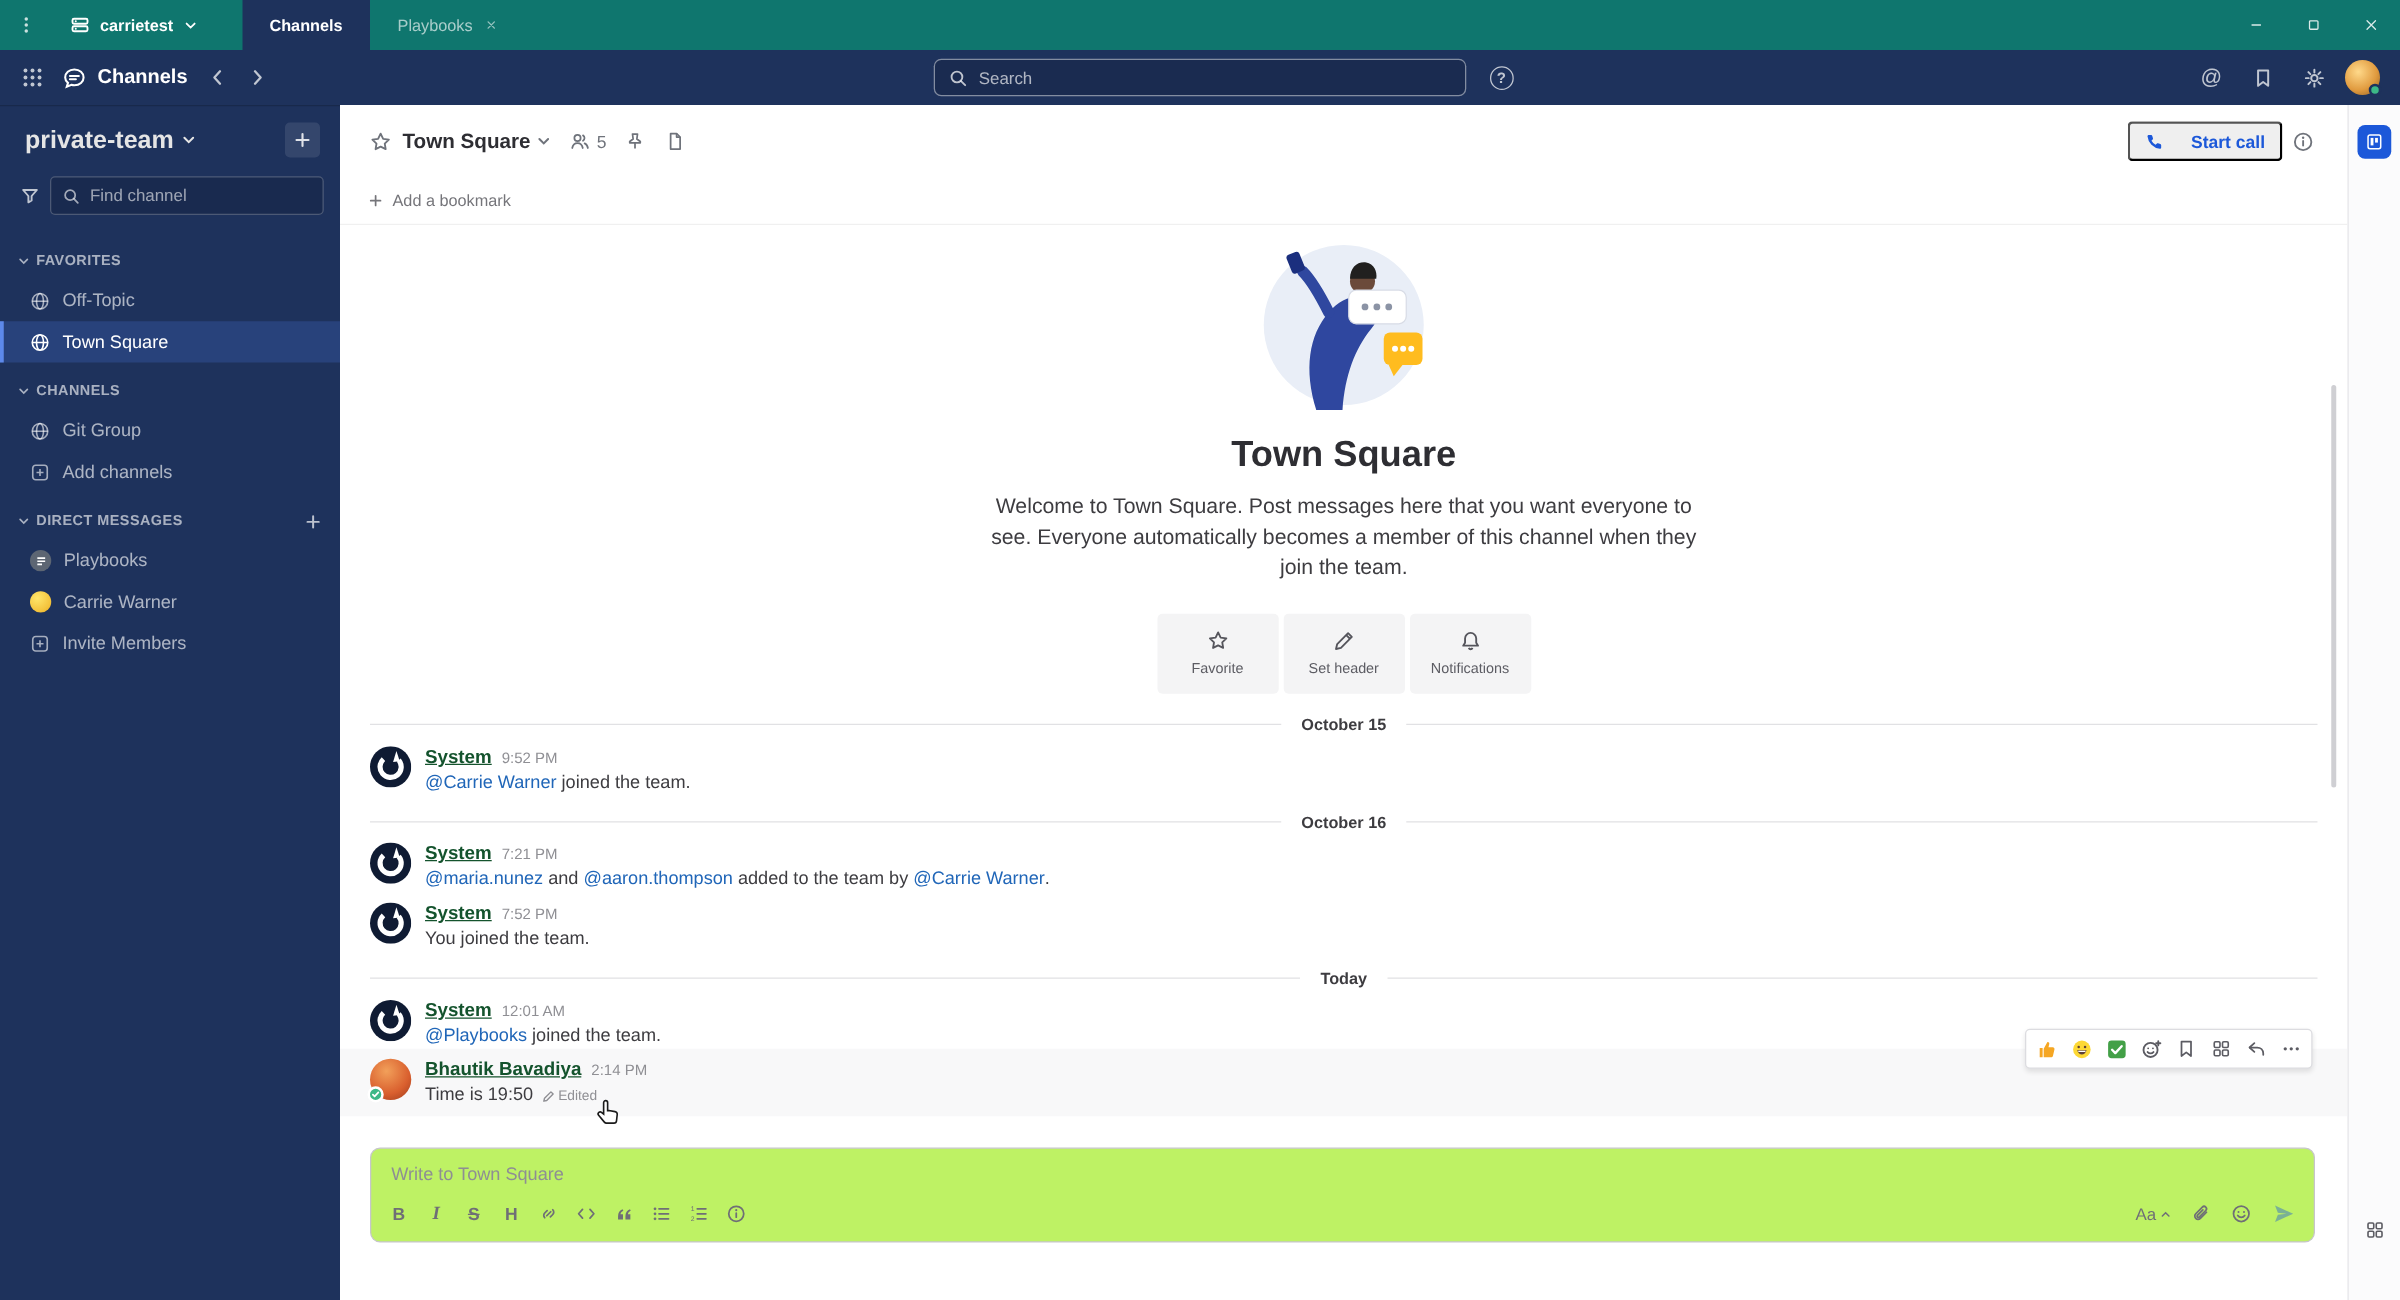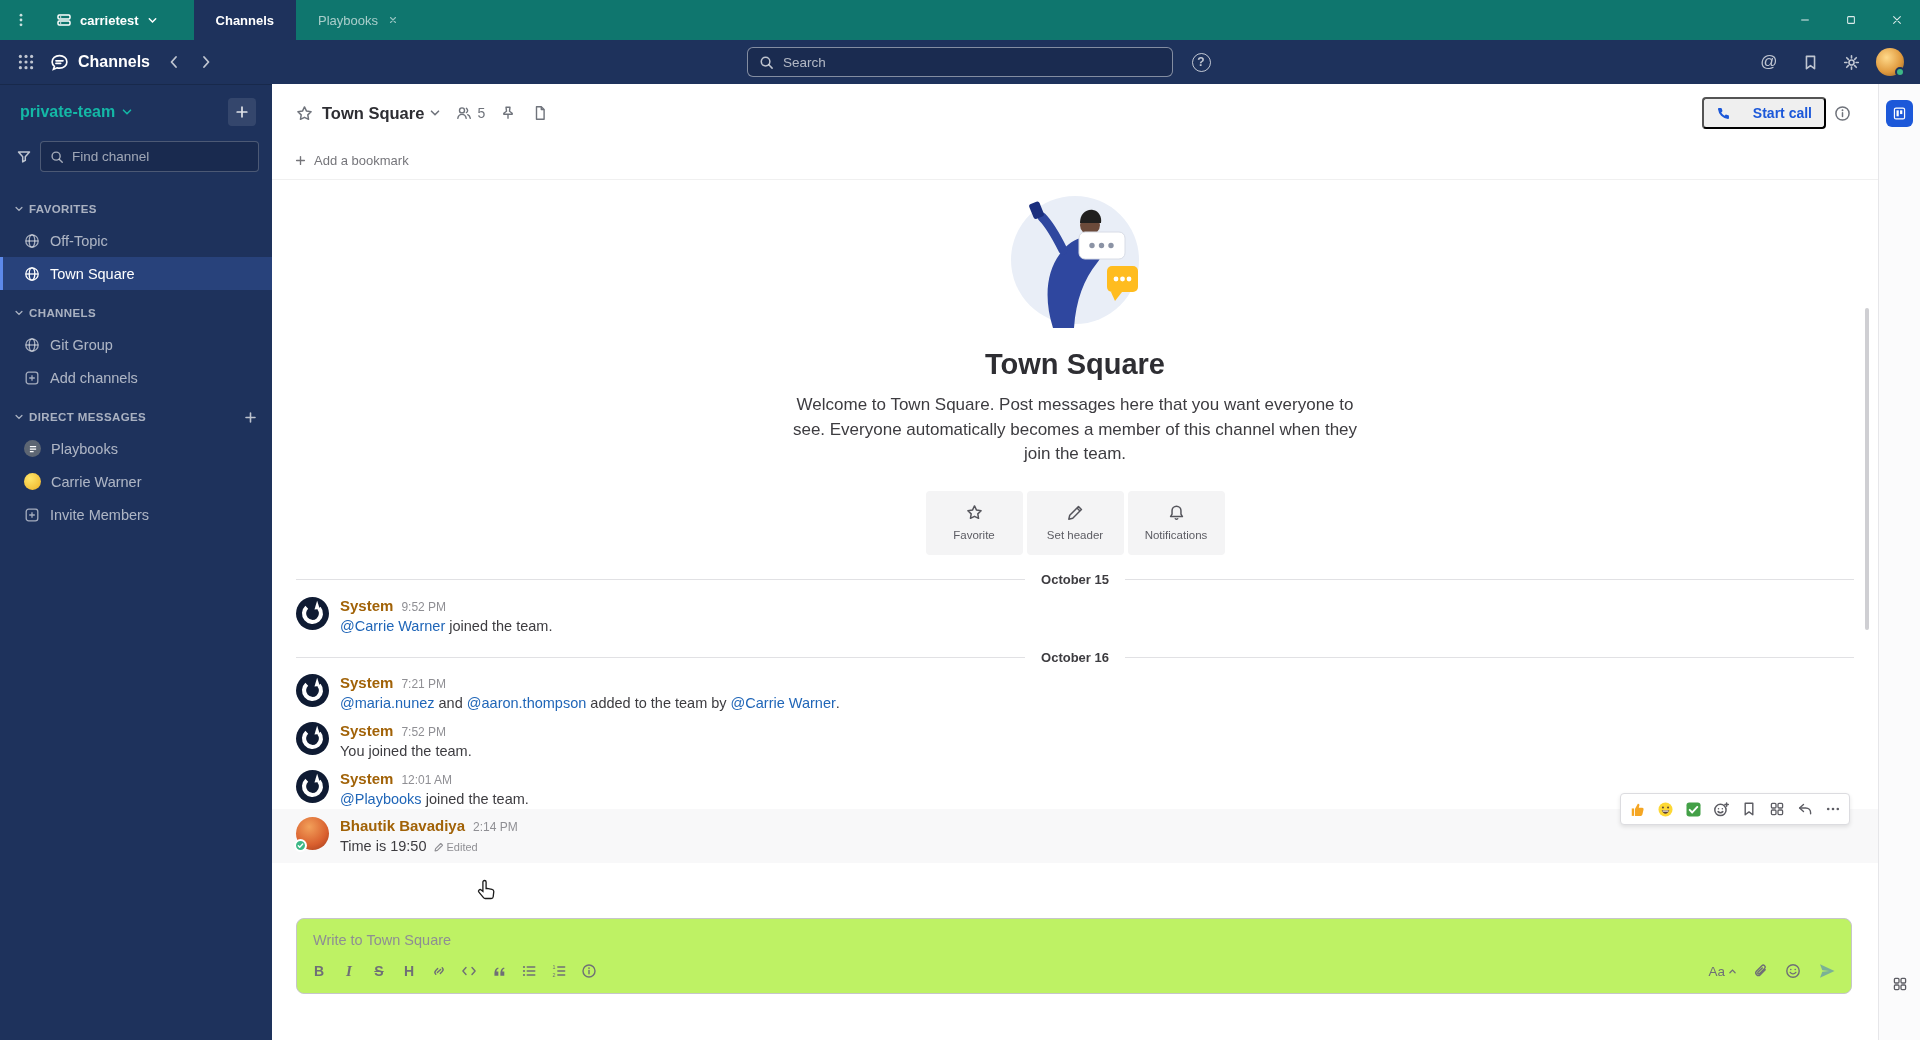--- a/index.html
+++ b/index.html
@@ -35,21 +35,21 @@
   .at-glyph::before{content:"@";font-size:17px;font-weight:500;}
   .gh-avatar{width:28px;height:28px;border-radius:50%;background:radial-gradient(circle at 38% 34%,#ffd98a,#e09a3e 58%,#8a5a24);position:relative;}
   .gh-avatar .dot{position:absolute;right:-1px;bottom:-1px;width:10px;height:10px;border-radius:50%;background:#3db887;border:2px solid #1e325c;}
 
   
   .workspace{display:flex;height:956px;}
 
   
   .sidebar{width:272px;background:#1e325c;border-top:1px solid rgba(0,0,0,.18);display:flex;flex-direction:column;flex-shrink:0;}
   .team-row{height:54px;display:flex;align-items:center;padding:0 16px 0 20px;}
-  .team-name-wrap{display:flex;align-items:center;gap:6px;color:#14b8a6;font-size:16px;font-weight:700;}
+  .team-name-wrap{display:flex;align-items:center;gap:6px;color:#e5e5e5;font-size:20px;font-weight:700;}
   .sb-plus{margin-left:auto;width:28px;height:28px;border:none;border-radius:4px;background:rgba(255,255,255,.1);color:rgba(255,255,255,.85);display:flex;align-items:center;justify-content:center;}
   .find-row{display:flex;align-items:center;gap:8px;padding:2px 16px 14px 16px;}
   .filter-btn{width:30px;height:30px;border:none;background:transparent;color:rgba(255,255,255,.72);display:flex;align-items:center;justify-content:center;border-radius:4px;}
   .find-box{flex:1;height:31px;border:1px solid rgba(255,255,255,.22);background:rgba(0,0,0,.14);border-radius:4px;display:flex;align-items:center;gap:8px;padding:0 9px;color:rgba(255,255,255,.6);}
   .find-box input{flex:1;color:#fff;font-size:13.5px;min-width:0;}
   .find-box input::placeholder{color:rgba(255,255,255,.58);}
   .section-head{height:30px;margin-top:8px;display:flex;align-items:center;gap:5px;padding:0 14px;
     font-size:11.5px;font-weight:700;letter-spacing:.4px;color:rgba(255,255,255,.62);}
   .section-plus{margin-left:auto;color:rgba(255,255,255,.7);display:flex;}
   .chan-item{height:33px;display:flex;align-items:center;gap:10px;padding-left:24px;font-size:14.5px;color:rgba(255,255,255,.64);}
@@ -87,21 +87,21 @@
   .divider .line{flex:1;height:1px;background:#e1e1e4;}
   .divider .dlabel{padding:0 16px;font-size:13px;font-weight:700;color:#3d3c40;}
 
   .post{display:flex;padding:8px 24px 0 24px;position:relative;}
   .post.hovered{background:#f8f8f9;padding-bottom:6px;text-align:center;}
   .post-avatar{width:33px;height:33px;border-radius:50%;flex-shrink:0;position:relative;}
   .post-avatar.user{background:radial-gradient(circle at 40% 30%,#f2a05a,#d95f2e 60%,#9c3a1b);}
   .status-badge{position:absolute;left:-2px;bottom:-2px;width:13px;height:13px;border-radius:50%;background:#3db887;border:2px solid #fff;display:flex;align-items:center;justify-content:center;}
   .post-body{margin-left:11px;min-width:0;}
   .post-head{display:flex;align-items:baseline;gap:8px;}
-  .post-author{font-size:15px;font-weight:700;color:#a16207;}
+  .post-author{font-size:15px;font-weight:700;color:#14532d;text-decoration:underline;}
   .post-time{font-size:12px;color:#8f8f94;}
   .post-text{margin-top:3px;font-size:14.5px;line-height:1.35;color:#3d3c40;display:flex;align-items:center;flex-wrap:wrap;white-space:pre-wrap;}
   a.mention{color:#2066b8;text-decoration:none;cursor:pointer;}
   .edited{display:inline-flex;align-items:center;gap:3px;margin-left:7px;font-size:11px;color:#8f8f94;}
 
   .hover-toolbar{position:absolute;top:-16px;right:28px;display:flex;align-items:center;background:#fff;border:1px solid #dcdce0;border-radius:4px;box-shadow:0 2px 4px rgba(0,0,0,.1);padding:2px;}
   .ht-btn{width:28px;height:26px;border:none;background:transparent;border-radius:4px;display:flex;align-items:center;justify-content:center;color:#5c5c63;}
 
   
   .composer-wrap{padding:6px 26px 0 24px;height:128px;}
@@ -570,20 +570,25 @@
         </div>
         <div class="post-body">
           <div class="post-head">
             <span class="post-author">System</span>
             <span class="post-time">7:52 PM</span>
           </div>
           <div class="post-text"><span>You joined the team.</span></div>
         </div>
       </div>
 
+      <div class="divider">
+        <span class="line"></span>
+          <span class="dlabel">Today</span>
+          <span class="line"></span>
+      </div>
       <div class="post">
         <div class="post-avatar">
           <svg width="33" height="33" viewBox="0 0 32 32">
               <circle cx="16" cy="16" r="16" fill="#0f1b33"></circle>
               <g transform="rotate(-40 16 16)">
                 <circle cx="16" cy="16" r="8.2" stroke="#fff" stroke-width="4" fill="none" stroke-dasharray="38 14"></circle>
               </g>
               <path d="M20.5 3.6l2.6 8-5.2.6z" fill="#fff"></path>
             </svg>
         </div>

